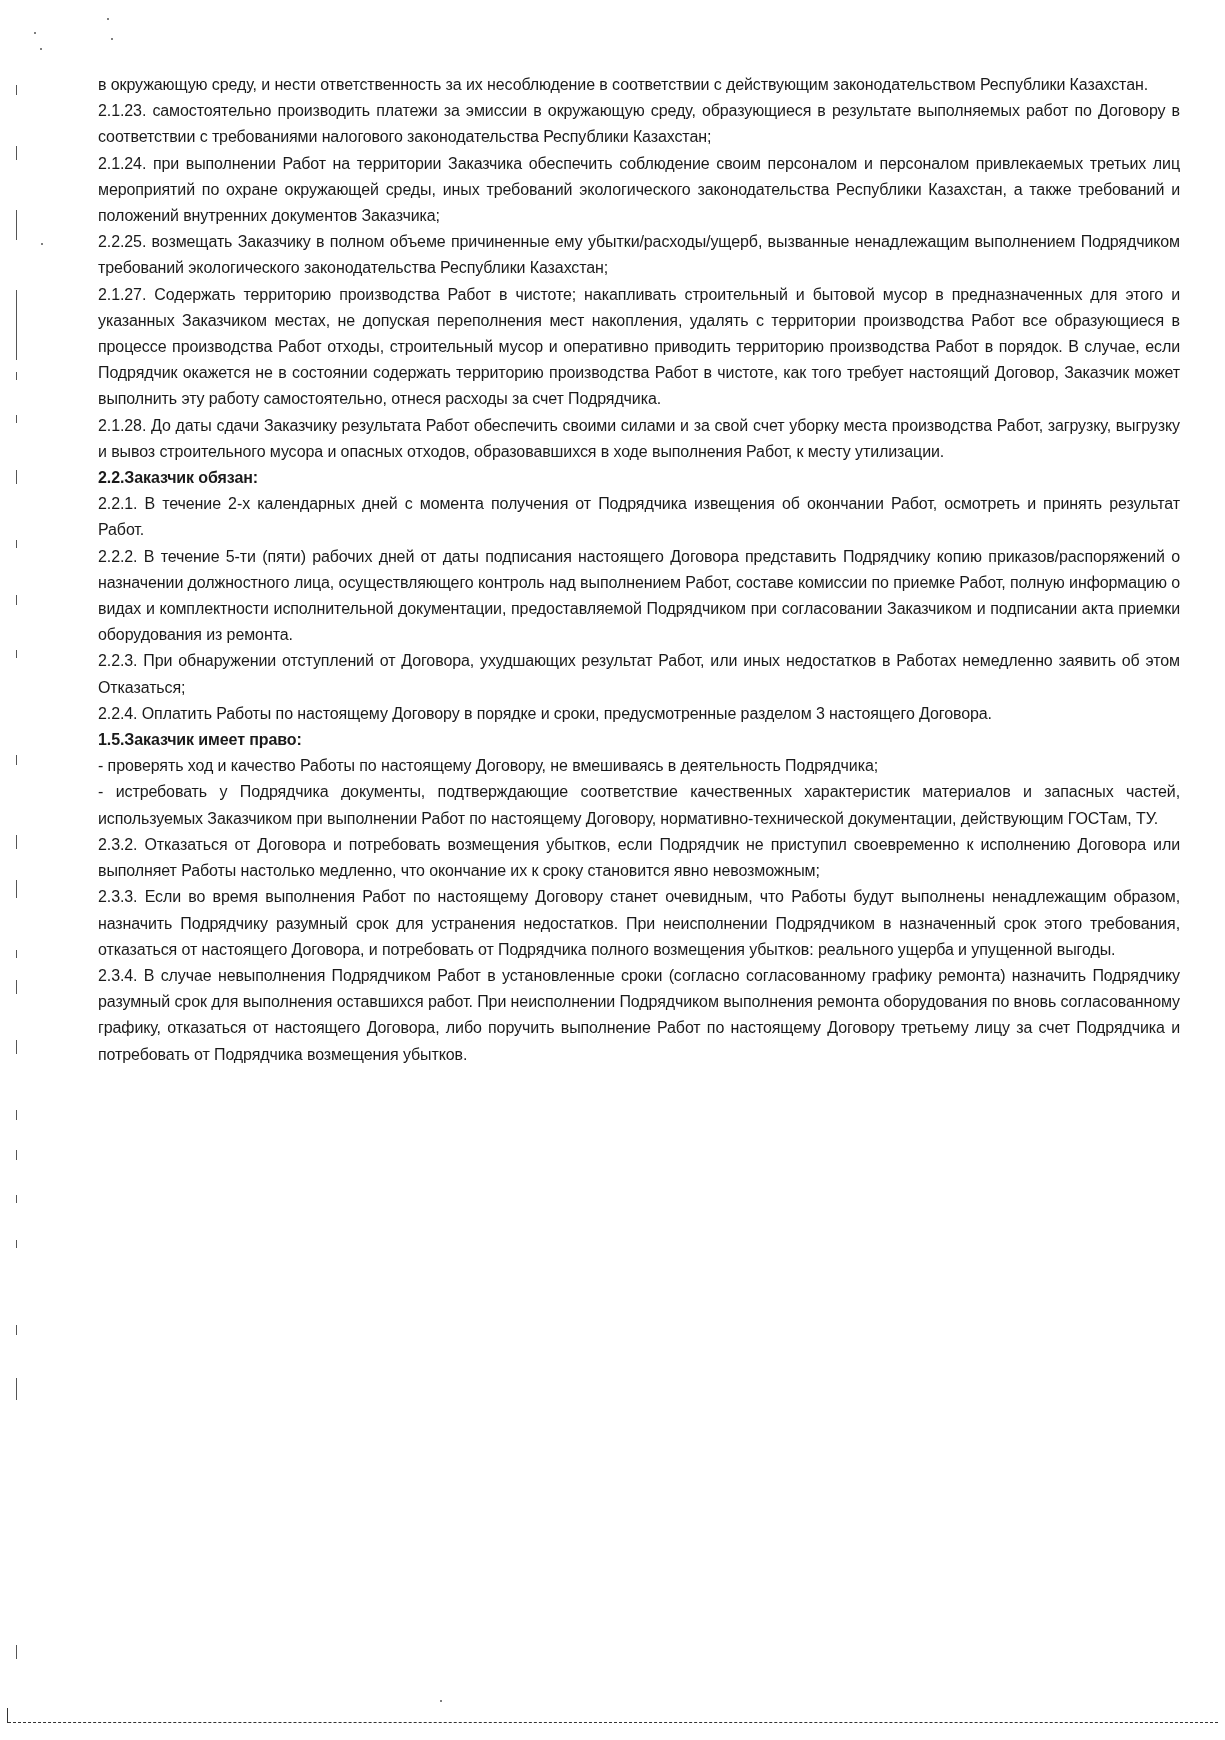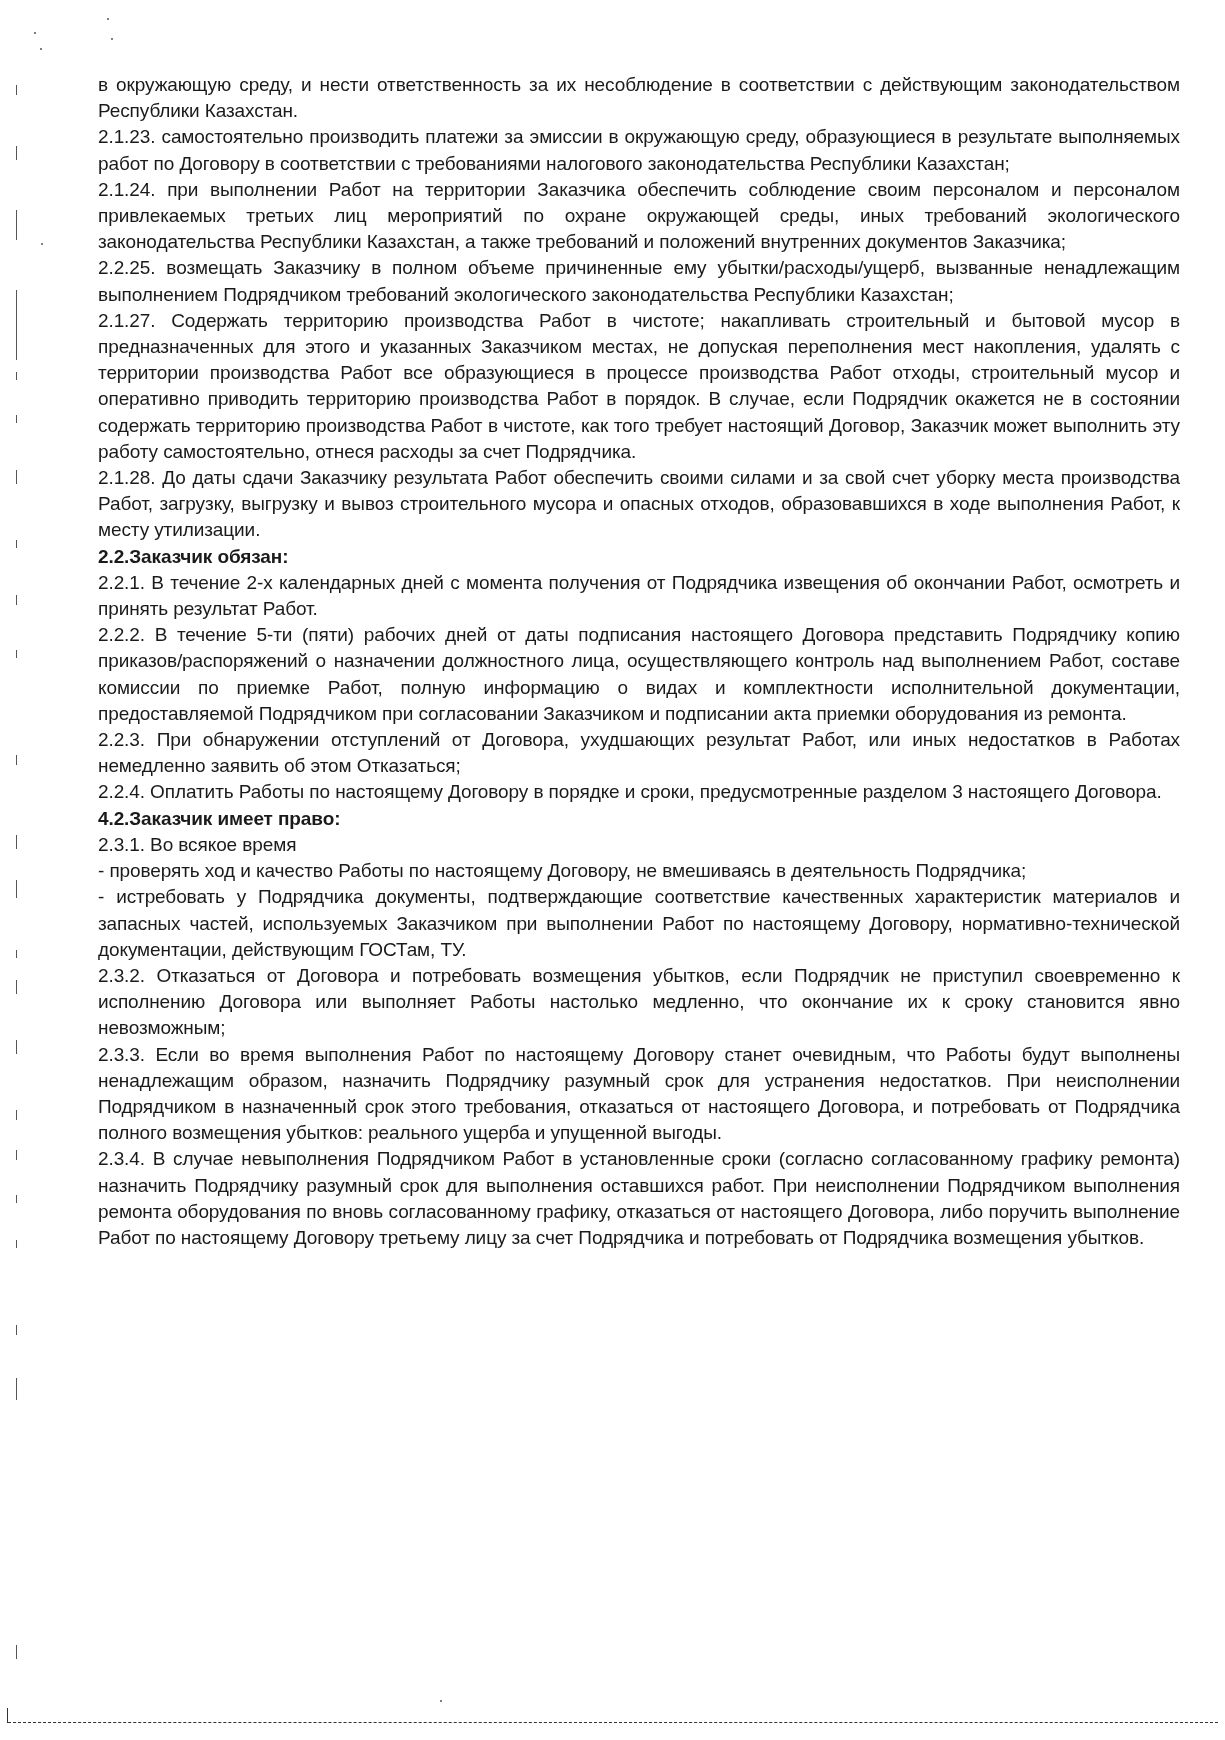--- a/index.html
+++ b/index.html
@@ -4,21 +4,21 @@
 <style>
   html, body { margin: 0; padding: 0; background: #ffffff; }
   body { width: 1225px; height: 1740px; position: relative; overflow: hidden; }
   .page {
     position: absolute; left: 0; top: 0; width: 1225px; height: 1740px;
     background: #ffffff;
   }
   .content {
     position: absolute; left: 98px; top: 72px; width: 1082px;
     font-family: "Liberation Sans", sans-serif;
-    font-size: 19px;
+    font-size: 16px;
     line-height: 26.2px;
     color: #1a1a1a;
     letter-spacing: -0.1px;
   }
   .para { margin: 0; text-align: justify; text-align-last: left; }
   .para.heading { font-weight: bold; }
   .mark { position: absolute; background: #555; }
   .vtick { width: 1px; }
   .dot { width: 2px; height: 2px; border-radius: 1px; }
   .bottom-rule {
@@ -71,21 +71,20 @@
     <p class="para">2.1.23. самостоятельно производить платежи за эмиссии в окружающую среду, образующиеся в результате выполняемых работ по Договору в соответствии с требованиями налогового законодательства Республики Казахстан;</p>
     <p class="para">2.1.24. при выполнении Работ на территории Заказчика обеспечить соблюдение своим персоналом и персоналом привлекаемых третьих лиц мероприятий по охране окружающей среды, иных требований экологического законодательства Республики Казахстан, а также требований и положений внутренних документов Заказчика;</p>
     <p class="para">2.2.25. возмещать Заказчику в полном объеме причиненные ему убытки/расходы/ущерб, вызванные ненадлежащим выполнением Подрядчиком требований экологического законодательства Республики Казахстан;</p>
     <p class="para">2.1.27. Содержать территорию производства Работ в чистоте; накапливать строительный и бытовой мусор в предназначенных для этого и указанных Заказчиком местах, не допуская переполнения мест накопления, удалять с территории производства Работ все образующиеся в процессе производства Работ отходы, строительный мусор и оперативно приводить территорию производства Работ в порядок. В случае, если Подрядчик окажется не в состоянии содержать территорию производства Работ в чистоте, как того требует настоящий Договор, Заказчик может выполнить эту работу самостоятельно, отнеся расходы за счет Подрядчика.</p>
     <p class="para">2.1.28. До даты сдачи Заказчику результата Работ обеспечить своими силами и за свой счет уборку места производства Работ, загрузку, выгрузку и вывоз строительного мусора и опасных отходов, образовавшихся в ходе выполнения Работ, к месту утилизации.</p>
     <p class="para heading">2.2.Заказчик обязан:</p>
     <p class="para">2.2.1. В течение 2-х календарных дней с момента получения от Подрядчика извещения об окончании Работ, осмотреть и принять результат Работ.</p>
     <p class="para">2.2.2. В течение 5-ти (пяти) рабочих дней от даты подписания настоящего Договора представить Подрядчику копию приказов/распоряжений о назначении должностного лица, осуществляющего контроль над выполнением Работ, составе комиссии по приемке Работ, полную информацию о видах и комплектности исполнительной документации, предоставляемой Подрядчиком при согласовании Заказчиком и подписании акта приемки оборудования из ремонта.</p>
     <p class="para">2.2.3. При обнаружении отступлений от Договора, ухудшающих результат Работ, или иных недостатков в Работах немедленно заявить об этом Отказаться;</p>
     <p class="para">2.2.4. Оплатить Работы по настоящему Договору в порядке и сроки, предусмотренные разделом 3 настоящего Договора.</p>
-    <p class="para heading">4.2.Заказчик имеет право:</p>
-    <p class="para">2.3.1. Во всякое время</p>
+    <p class="para heading">1.5.Заказчик имеет право:</p>
     <p class="para">- проверять ход  и качество Работы по настоящему Договору, не вмешиваясь в деятельность Подрядчика;</p>
     <p class="para">- истребовать у Подрядчика документы, подтверждающие соответствие качественных характеристик материалов и запасных частей, используемых Заказчиком при выполнении Работ по настоящему Договору, нормативно-технической документации, действующим ГОСТам, ТУ.</p>
     <p class="para">2.3.2. Отказаться от Договора и потребовать возмещения убытков, если Подрядчик не приступил своевременно к исполнению Договора или выполняет Работы настолько медленно, что окончание их к сроку становится явно невозможным;</p>
     <p class="para">2.3.3. Если во время выполнения Работ по настоящему Договору станет очевидным, что Работы будут выполнены ненадлежащим образом, назначить Подрядчику разумный срок для устранения недостатков.  При неисполнении Подрядчиком в назначенный срок этого требования, отказаться от настоящего Договора, и потребовать от Подрядчика полного возмещения убытков: реального ущерба и упущенной выгоды.</p>
     <p class="para">2.3.4. В случае невыполнения Подрядчиком Работ в установленные сроки (согласно согласованному графику ремонта) назначить Подрядчику разумный срок для выполнения оставшихся работ. При неисполнении Подрядчиком выполнения ремонта оборудования по вновь согласованному графику, отказаться от настоящего Договора, либо поручить выполнение Работ по настоящему Договору третьему лицу за счет Подрядчика и потребовать от Подрядчика возмещения убытков.</p>
   </div>
 </div>
 
 </body></html>

